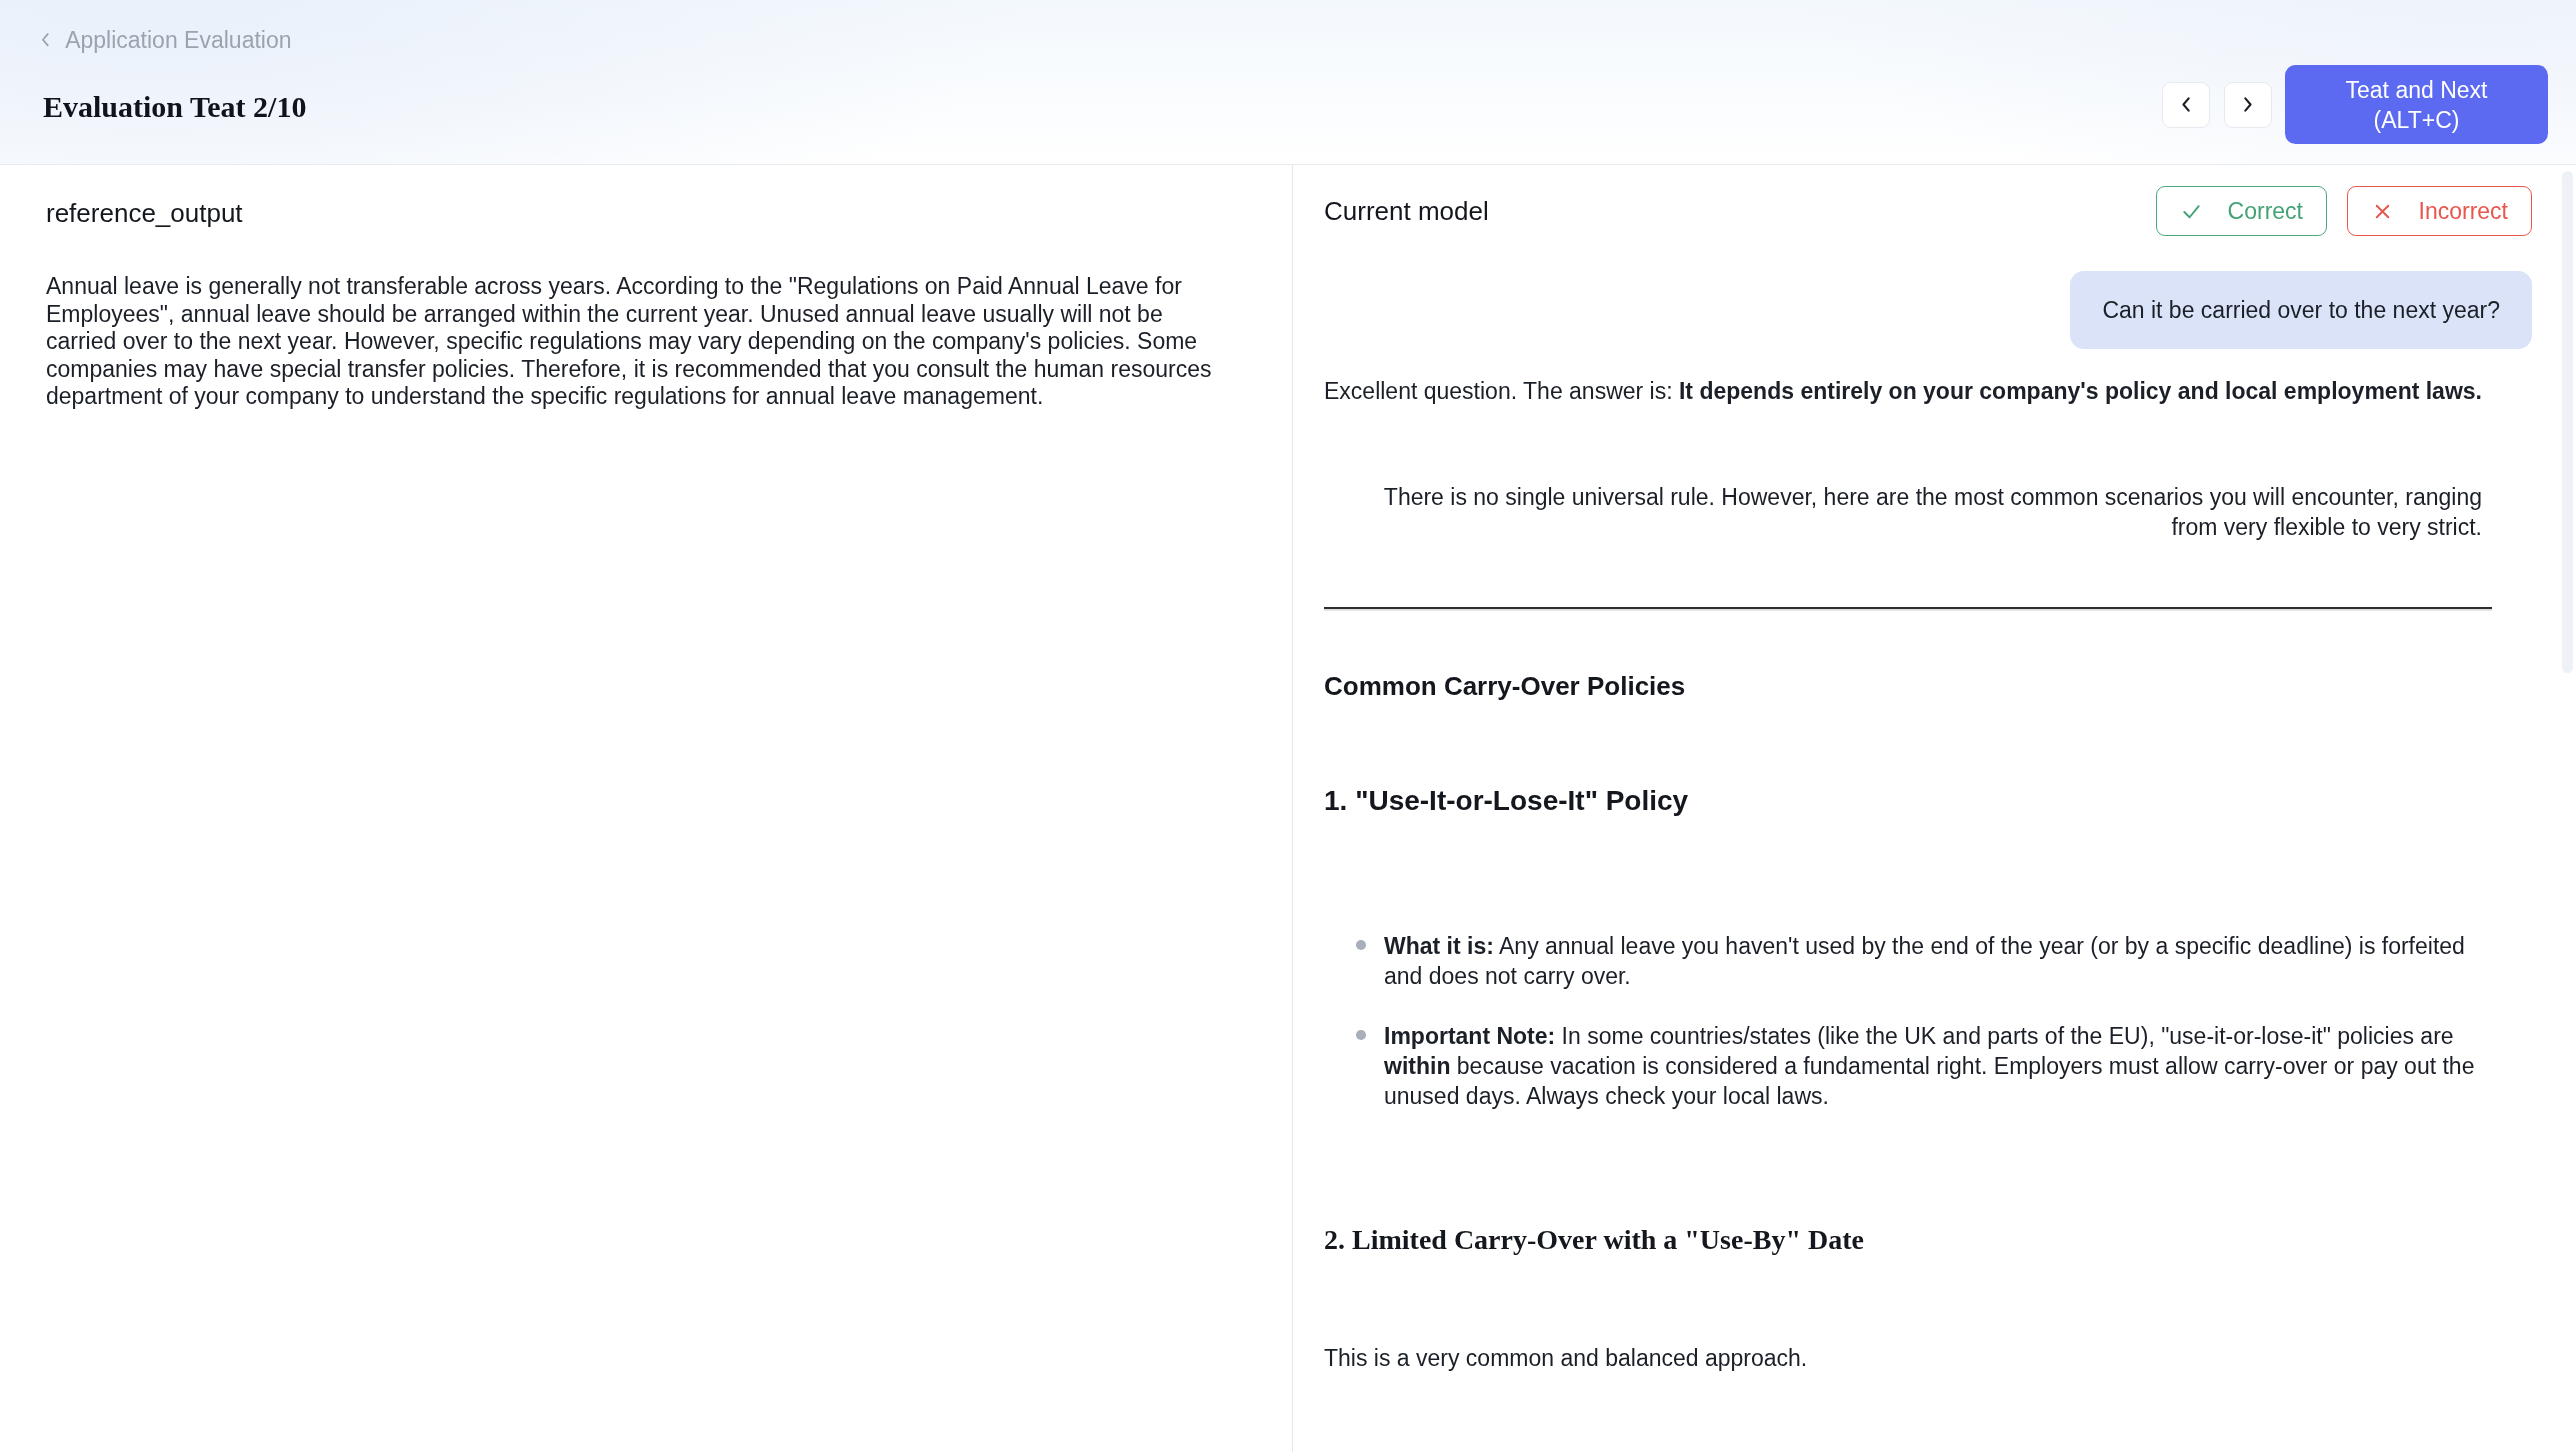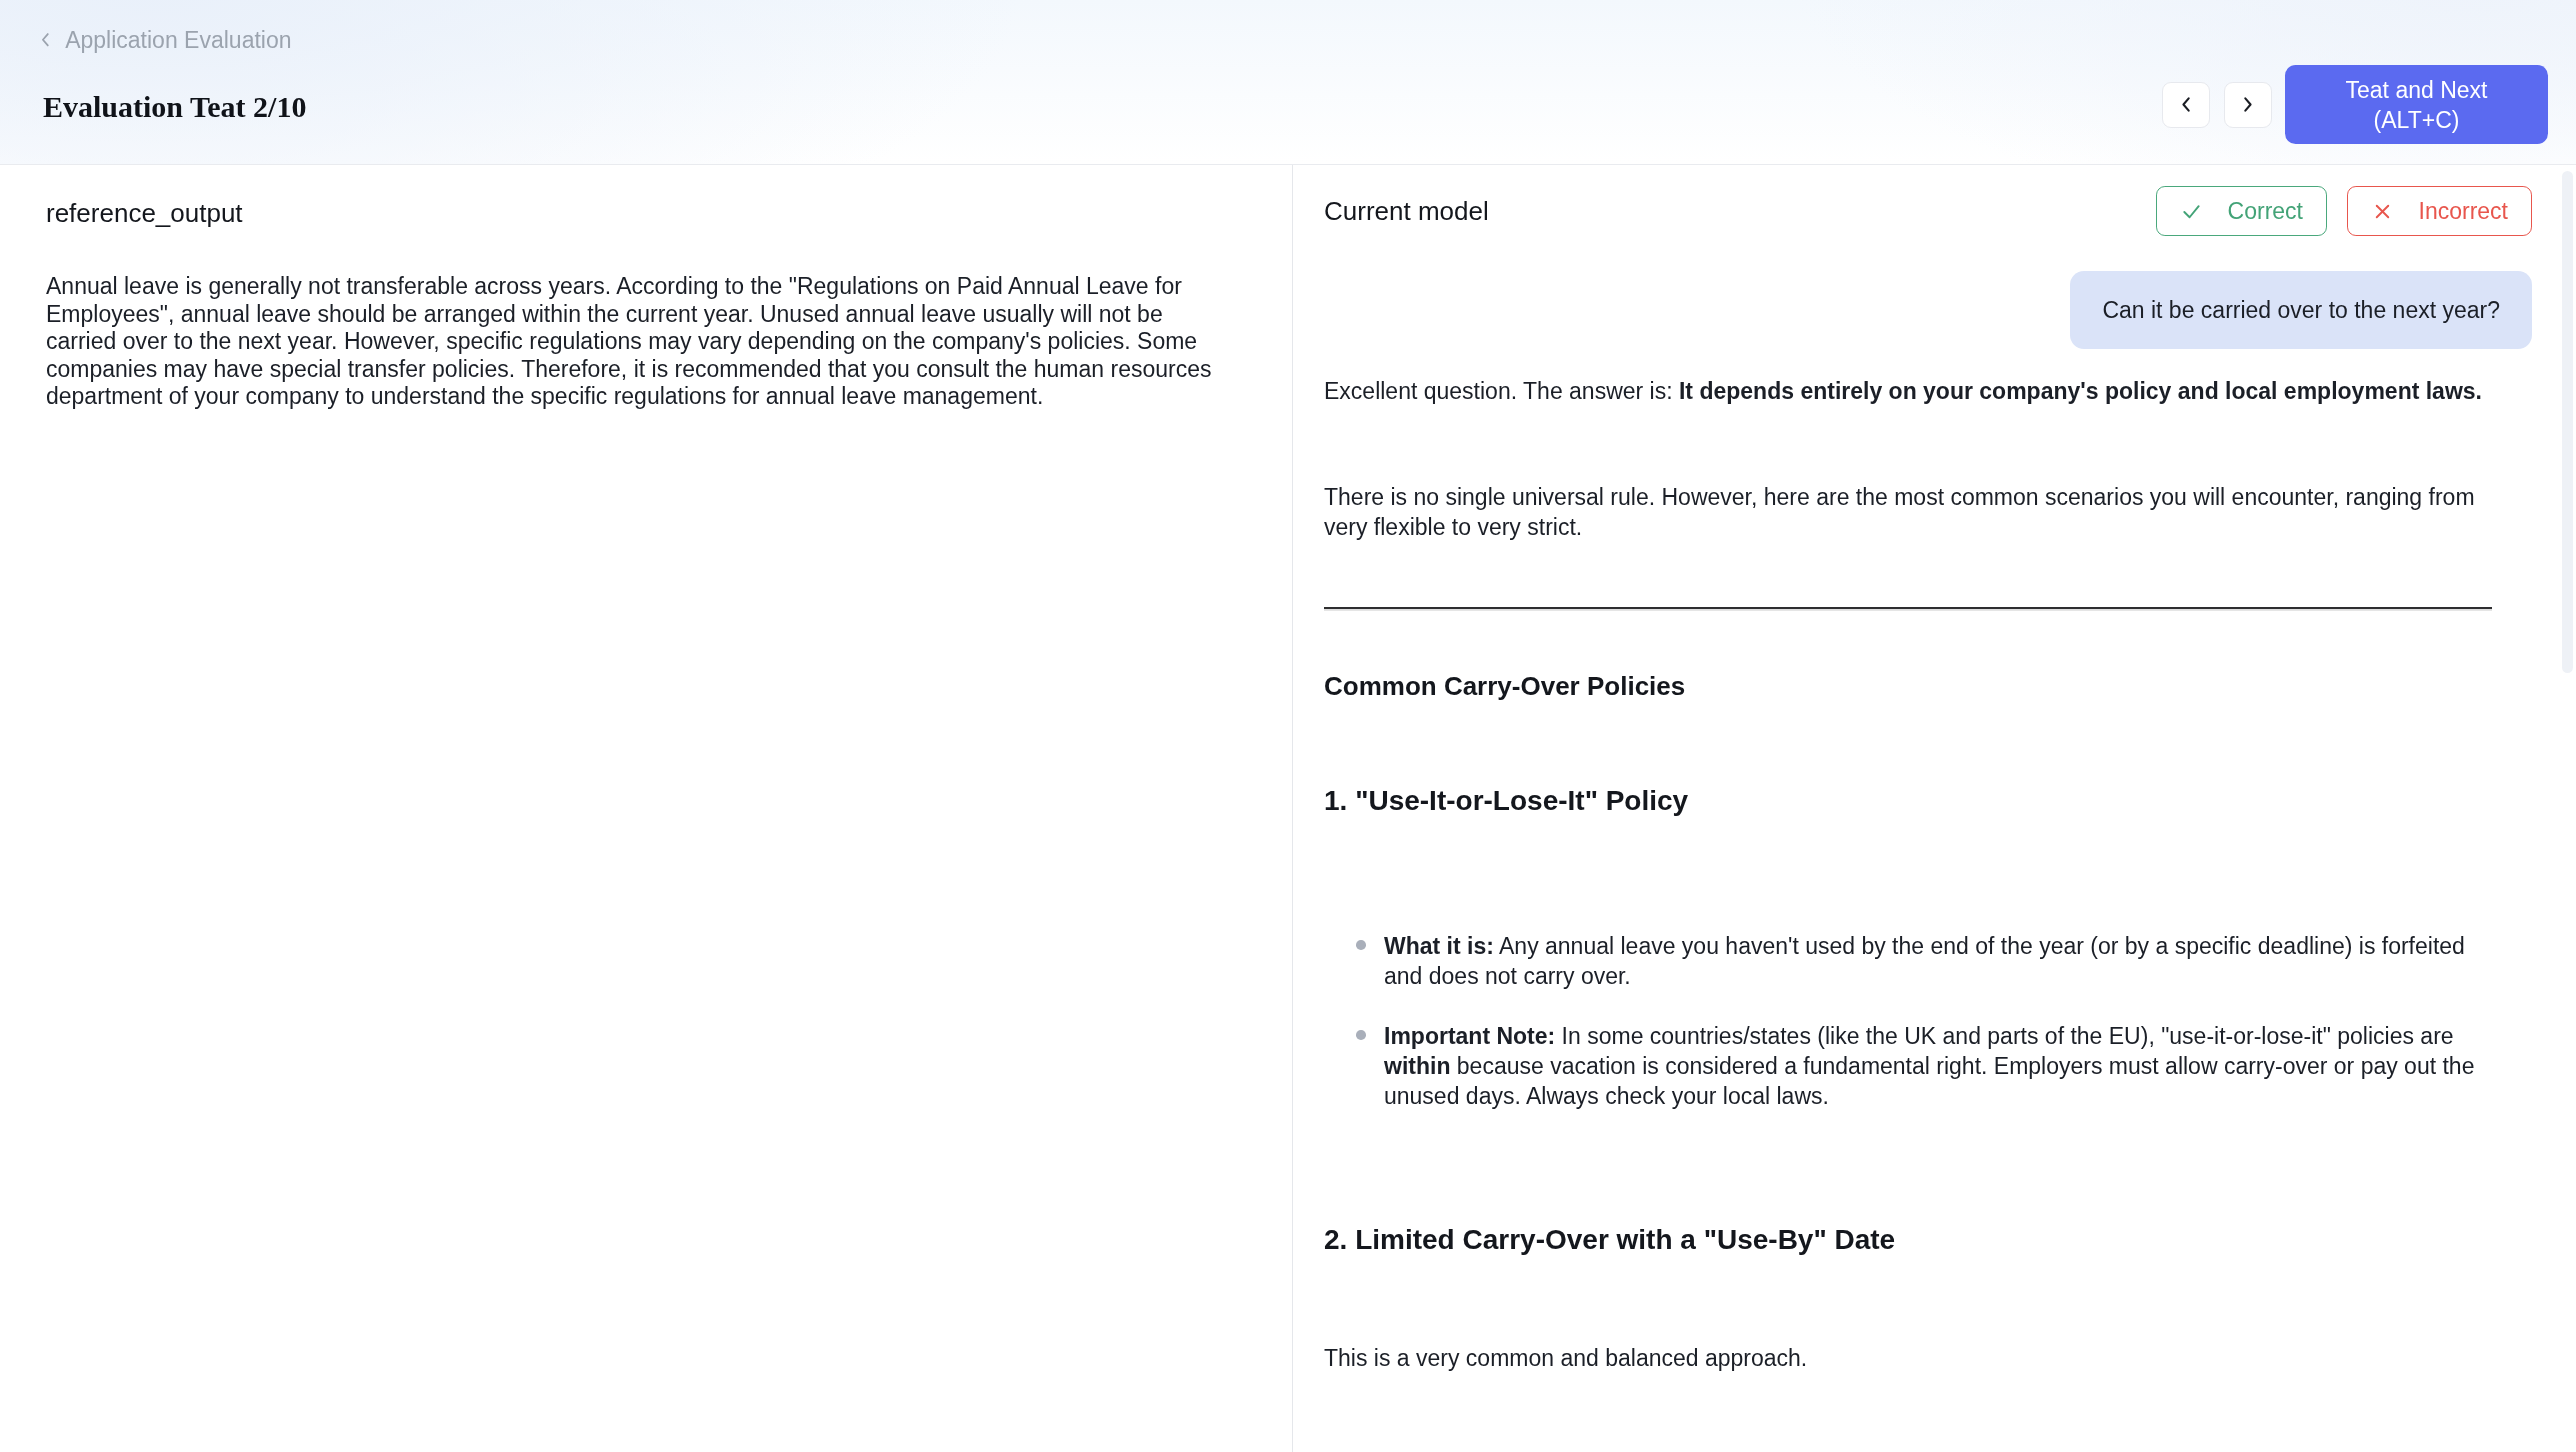--- a/index.html
+++ b/index.html
@@ -98,36 +98,36 @@
     font-size: 23px; line-height: 30px; color: #1b1f27;
   }
 
   
   .markdown {
     margin: 26.6px 40px 0 0;
     font-size: 23px; line-height: 30px; color: #1b1f27;
   }
   .markdown strong { font-weight: 700; }
   .md-p1 { margin: 0; }
-  .md-p2 { margin: 76px 0 0; }
+  .md-p2 { margin: 76px 10px 0; text-align: right; }
   .md-hr {
     margin: 65px 0 0; border: none; height: 0;
     border-top: 2.7px solid #2e2e30;
     box-shadow: 0 1.8px 0 rgba(0,0,0,0.13);
   }
   .md-h2 {
     margin: 62px 0 0; font-size: 26px; line-height: 30px;
     font-weight: 700; color: #14171d;
   }
   .md-h3 {
     font-size: 28px; line-height: 34px;
     font-weight: 700; color: #14171d;
   }
   .md-h3.first  { margin: 83px 0 0; }
-  .md-h3.second { margin: 112px 0 0; }
+  .md-h3.second { margin: 112px 0 0; font-family: Liberation Serif, serif; }
   .md-list { list-style: none; margin: 113px 0 0; padding: 0; }
   .md-list li { position: relative; padding-left: 60px; }
   .md-list li + li { margin-top: 30px; }
   .md-list li::before {
     content: ""; position: absolute; left: 32px; top: 9.7px;
     width: 9.7px; height: 9.7px; border-radius: 50%; background: #a9afba;
   }
   .md-p3 { margin: 86px 0 16px; }
 
   .scrollbar-thumb {

